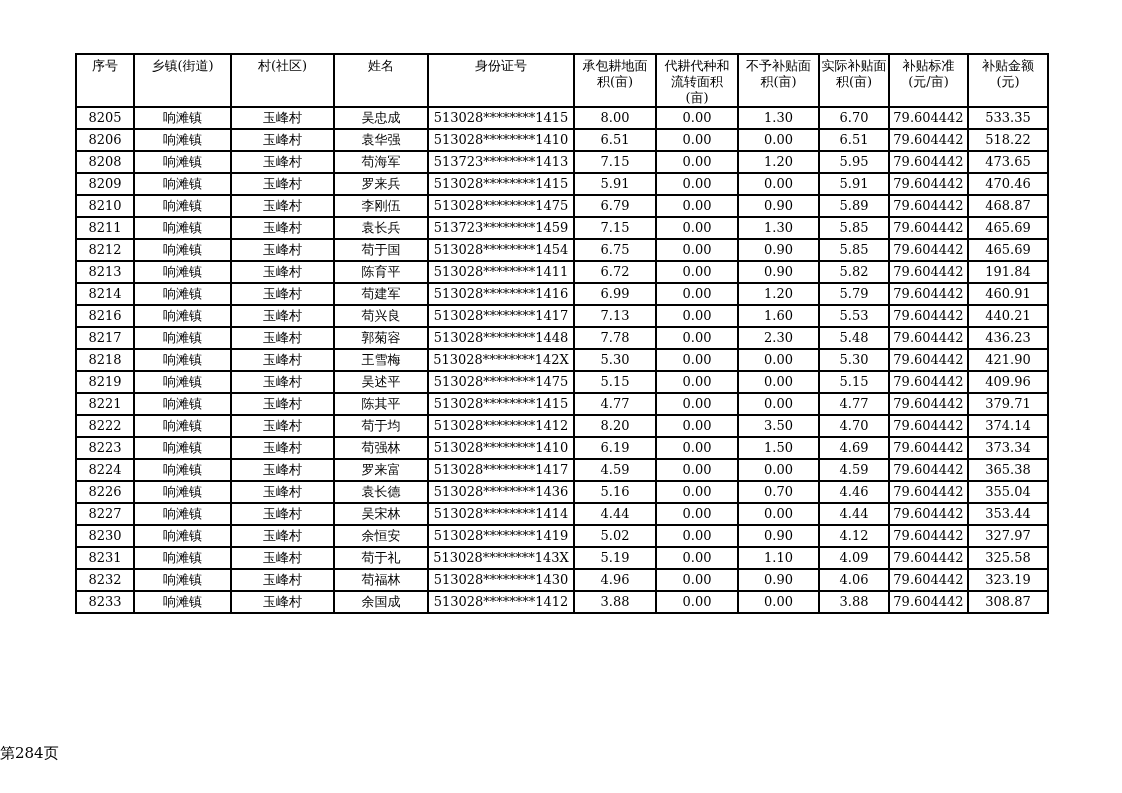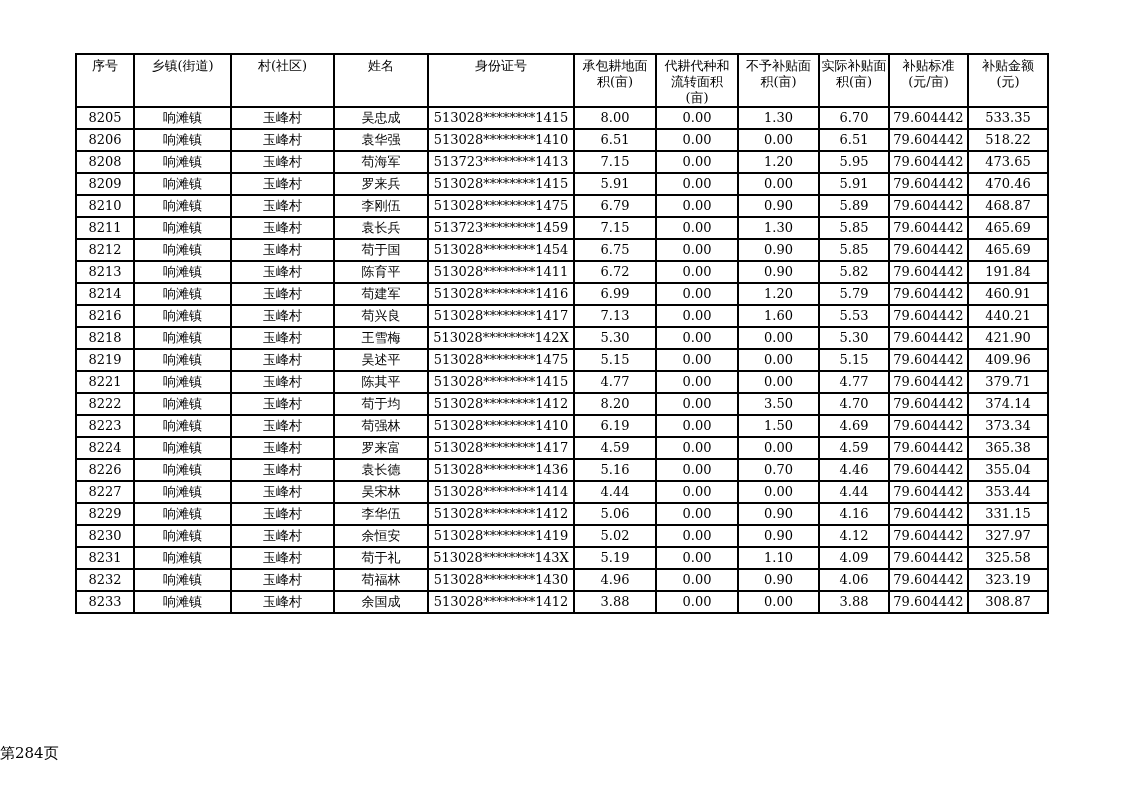--- a/index.html
+++ b/index.html
@@ -221,20 +221,33 @@
           <td>苟兴良</td>
           <td>513028********1417</td>
           <td>7.13</td>
           <td>0.00</td>
           <td>1.60</td>
           <td>5.53</td>
           <td>79.604442</td>
           <td>440.21</td>
         </tr>
         <tr>
+          <td>8217</td>
+          <td>响滩镇</td>
+          <td>玉峰村</td>
+          <td>郭菊容</td>
+          <td>513028********1448</td>
+          <td>7.78</td>
+          <td>0.00</td>
+          <td>2.30</td>
+          <td>5.48</td>
+          <td>79.604442</td>
+          <td>436.23</td>
+        </tr>
+        <tr>
           <td>8218</td>
           <td>响滩镇</td>
           <td>玉峰村</td>
           <td>王雪梅</td>
           <td>513028********142X</td>
           <td>5.30</td>
           <td>0.00</td>
           <td>0.00</td>
           <td>5.30</td>
           <td>79.604442</td>
@@ -323,33 +336,20 @@
           <td>响滩镇</td>
           <td>玉峰村</td>
           <td>吴宋林</td>
           <td>513028********1414</td>
           <td>4.44</td>
           <td>0.00</td>
           <td>0.00</td>
           <td>4.44</td>
           <td>79.604442</td>
           <td>353.44</td>
-        </tr>
-        <tr>
-          <td>8229</td>
-          <td>响滩镇</td>
-          <td>玉峰村</td>
-          <td>李华伍</td>
-          <td>513028********1412</td>
-          <td>5.06</td>
-          <td>0.00</td>
-          <td>0.90</td>
-          <td>4.16</td>
-          <td>79.604442</td>
-          <td>331.15</td>
         </tr>
         <tr>
           <td>8230</td>
           <td>响滩镇</td>
           <td>玉峰村</td>
           <td>余恒安</td>
           <td>513028********1419</td>
           <td>5.02</td>
           <td>0.00</td>
           <td>0.90</td>

